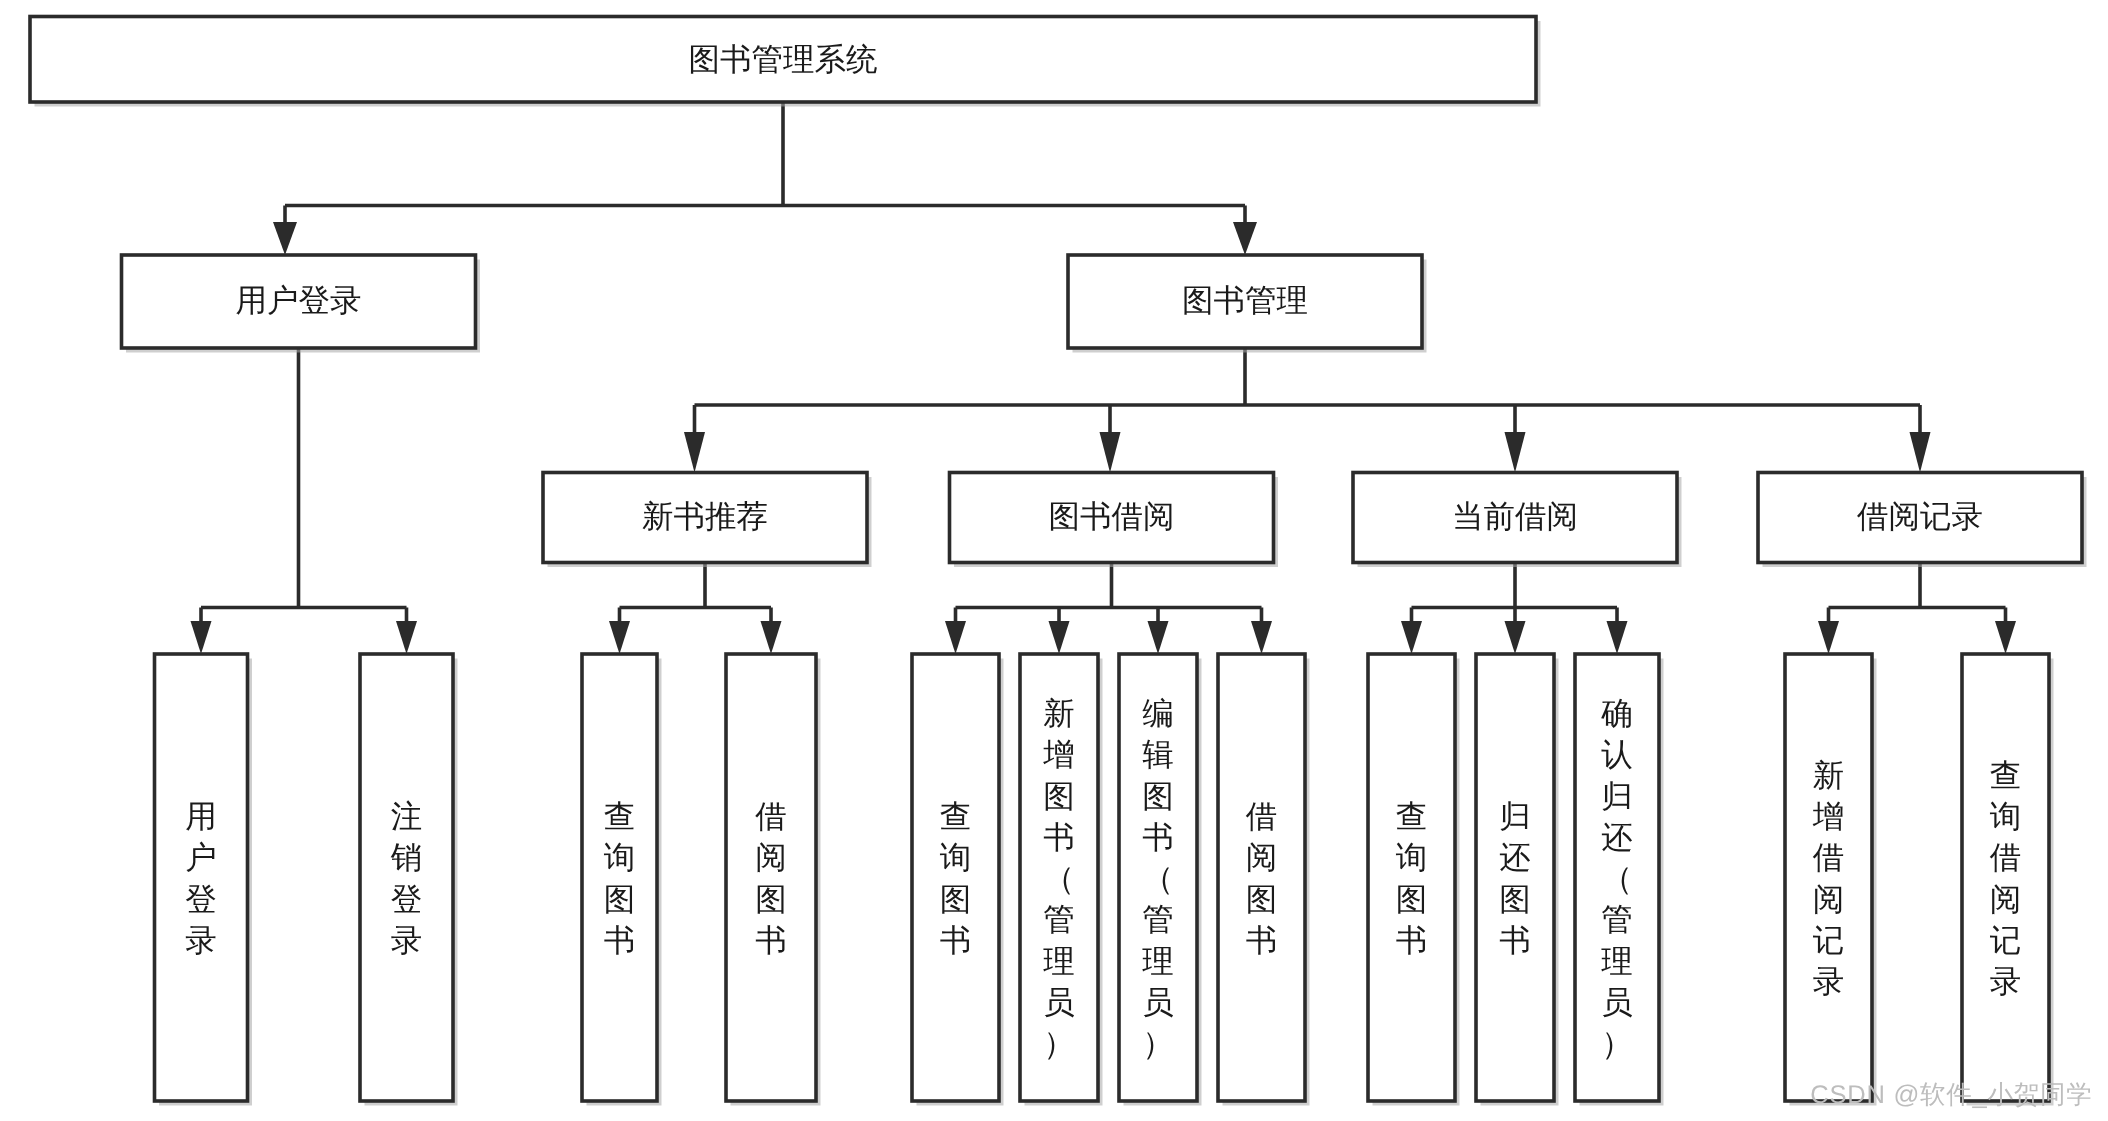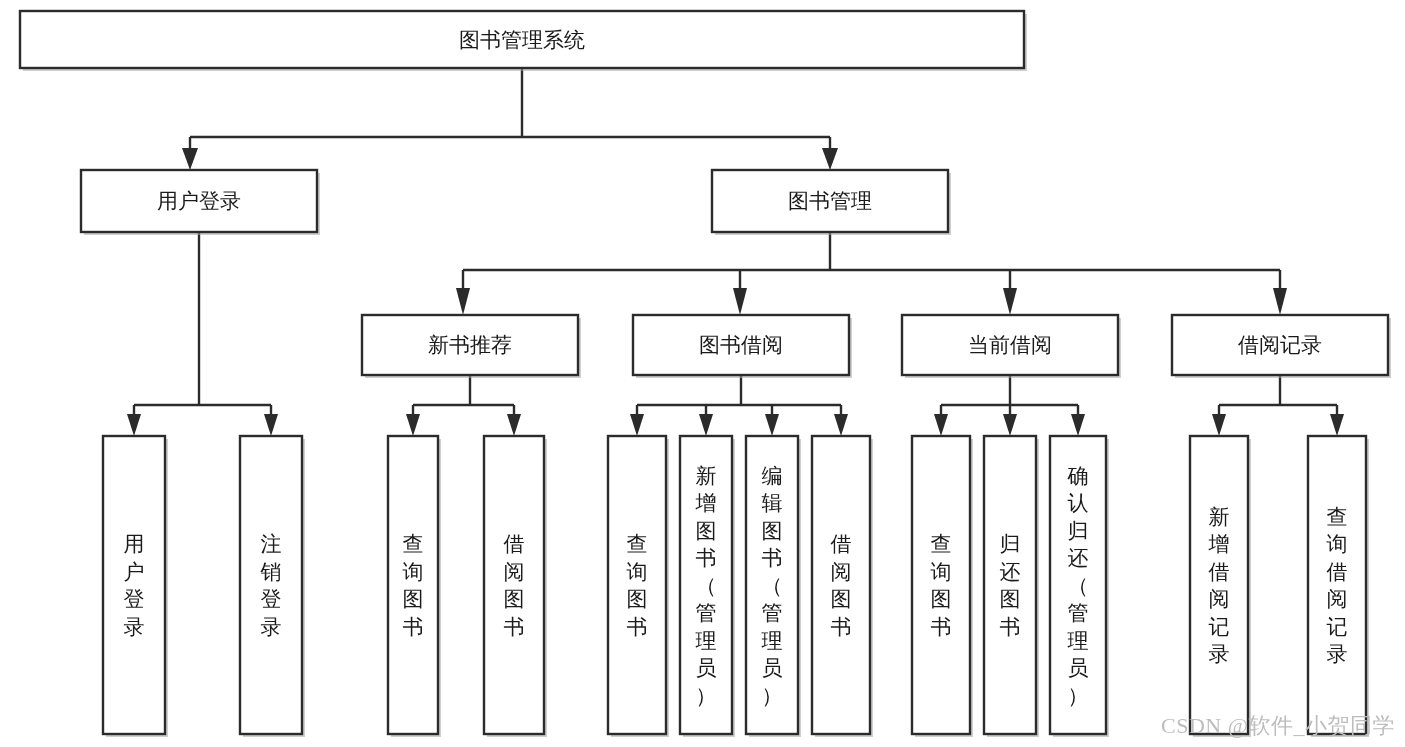--- a/index.html
+++ b/index.html
@@ -49,22 +49,22 @@
     fill: none;
   }
   .arrow-head {
     fill: #2b2b2b;
     stroke: none;
   }
   .watermark {
     position: absolute;
     right: 10px;
     bottom: 6px;
-    font-family: Liberation Serif, serif;
-    font-size: 22px;
+    font-family: Liberation Sans, sans-serif;
+    font-size: 17px;
     color: #bdbdbd;
     letter-spacing: 0.5px;
     white-space: nowrap;
     user-select: none;
   }
 </style>
 </head>
 <body>
 
 <svg id="diagram" viewBox="0 0 1405 747">

